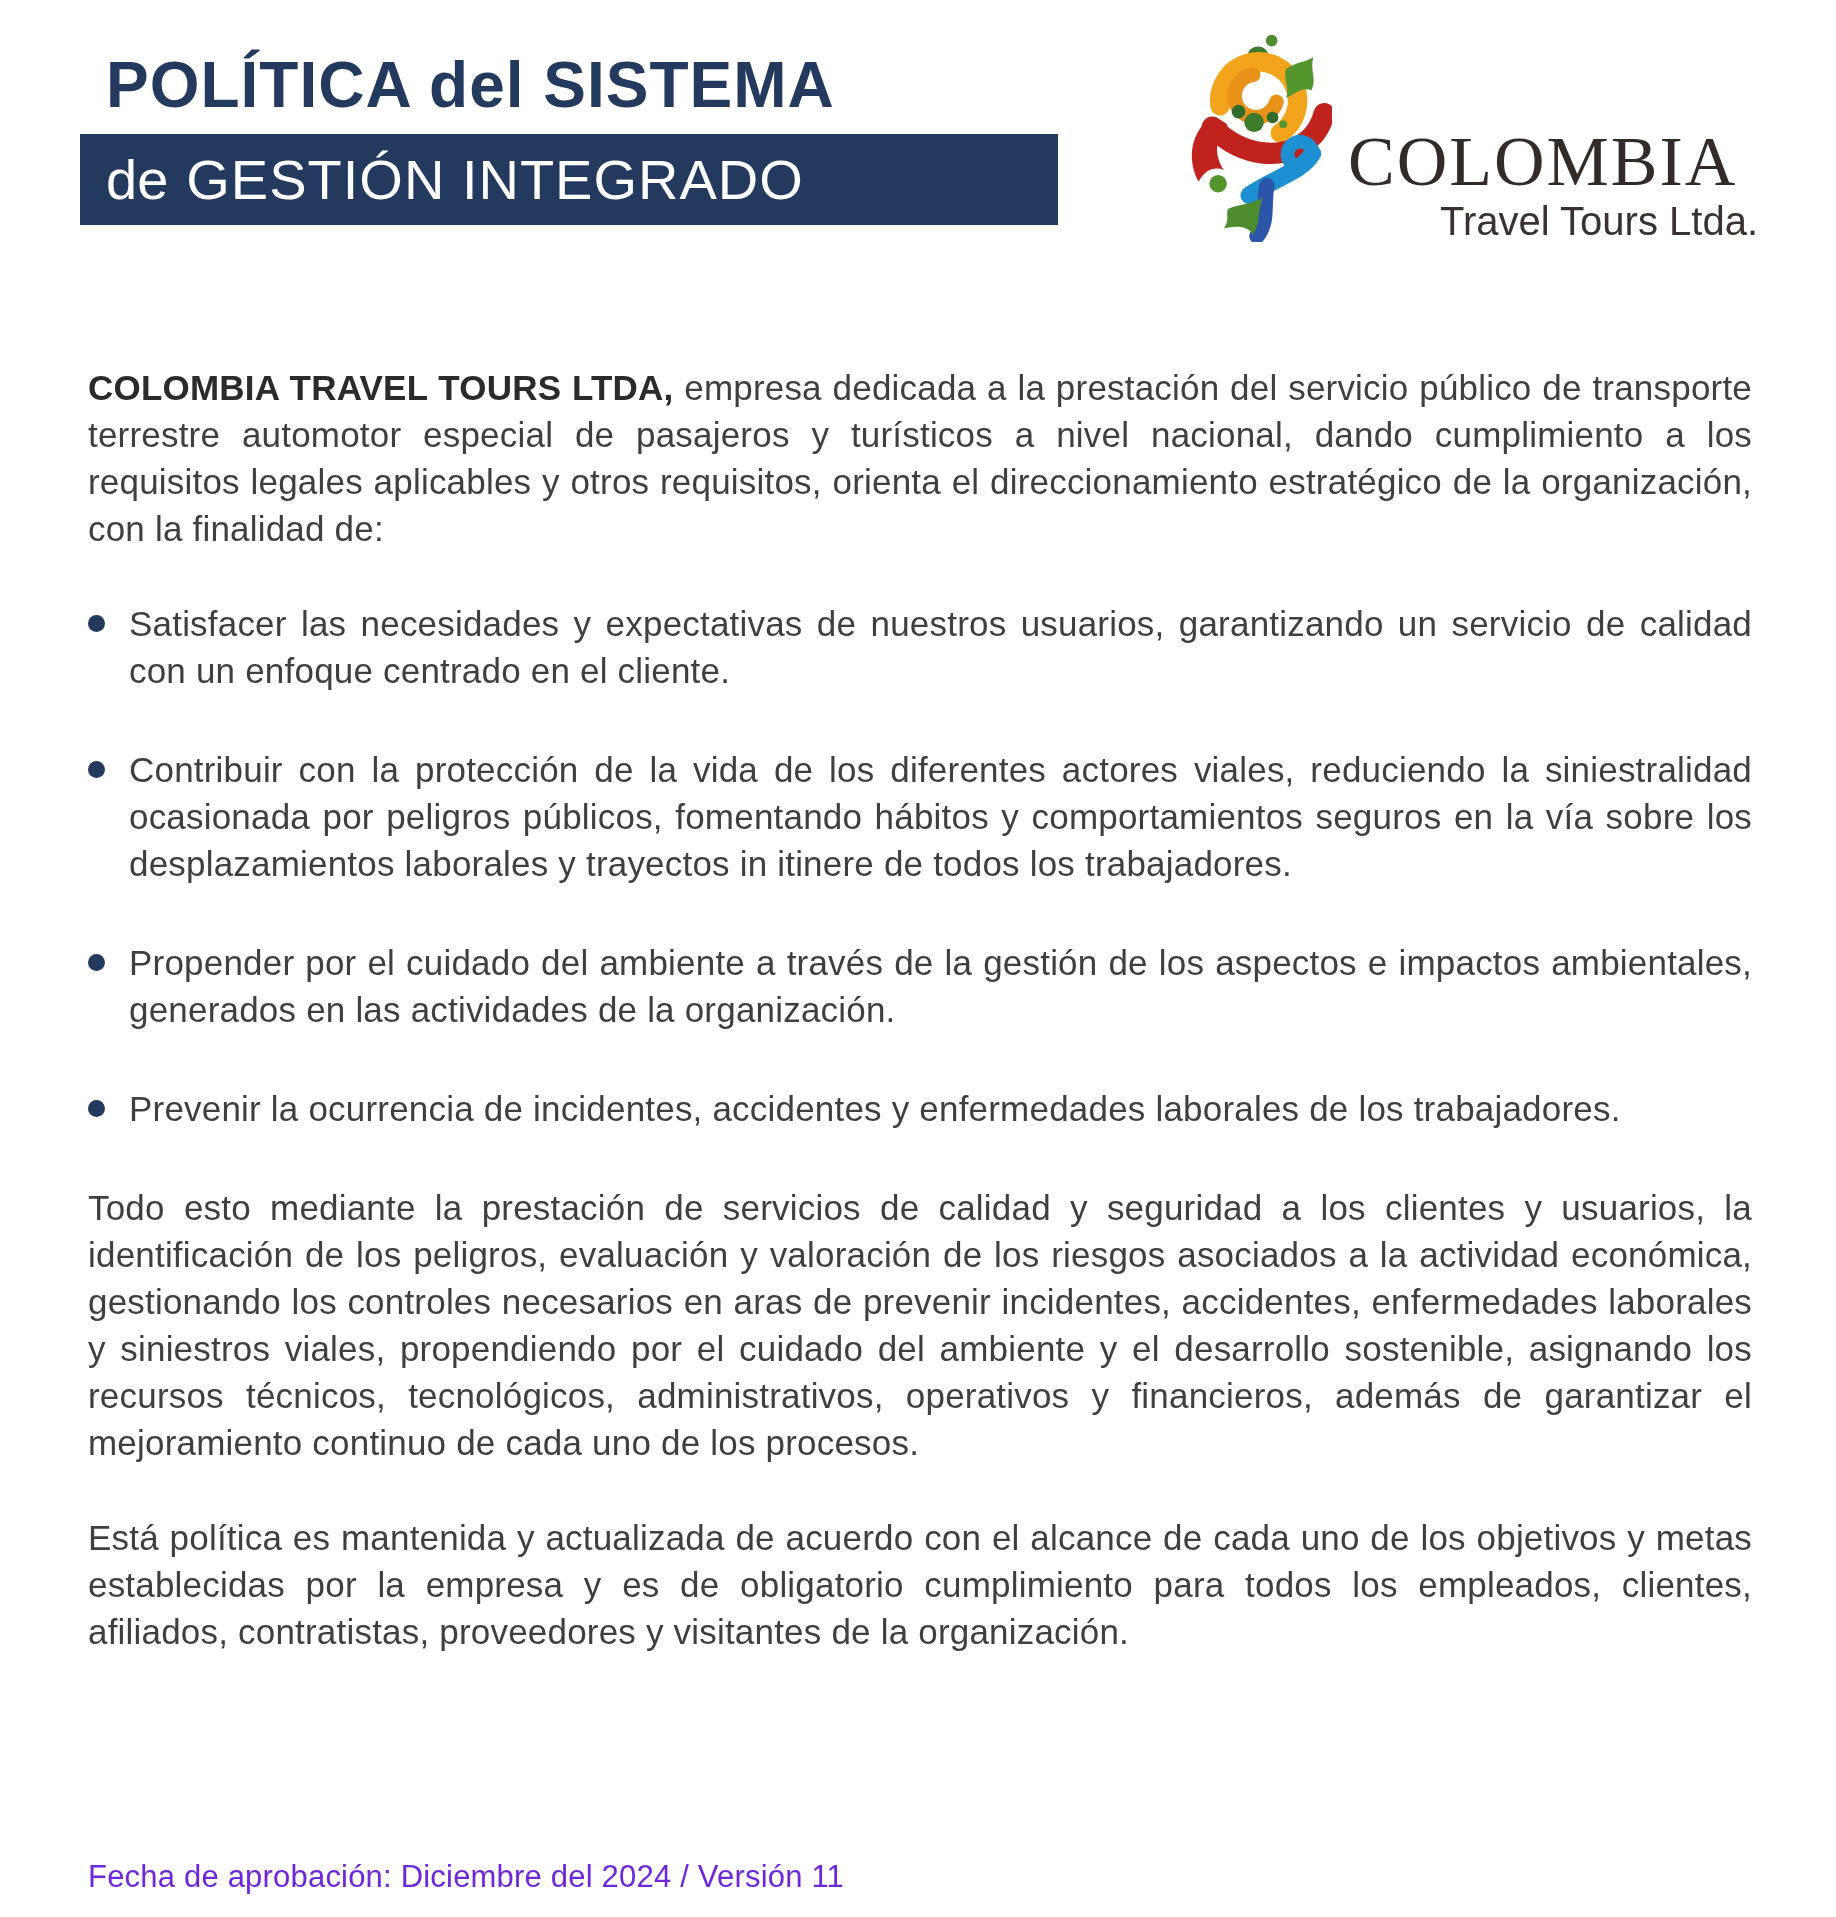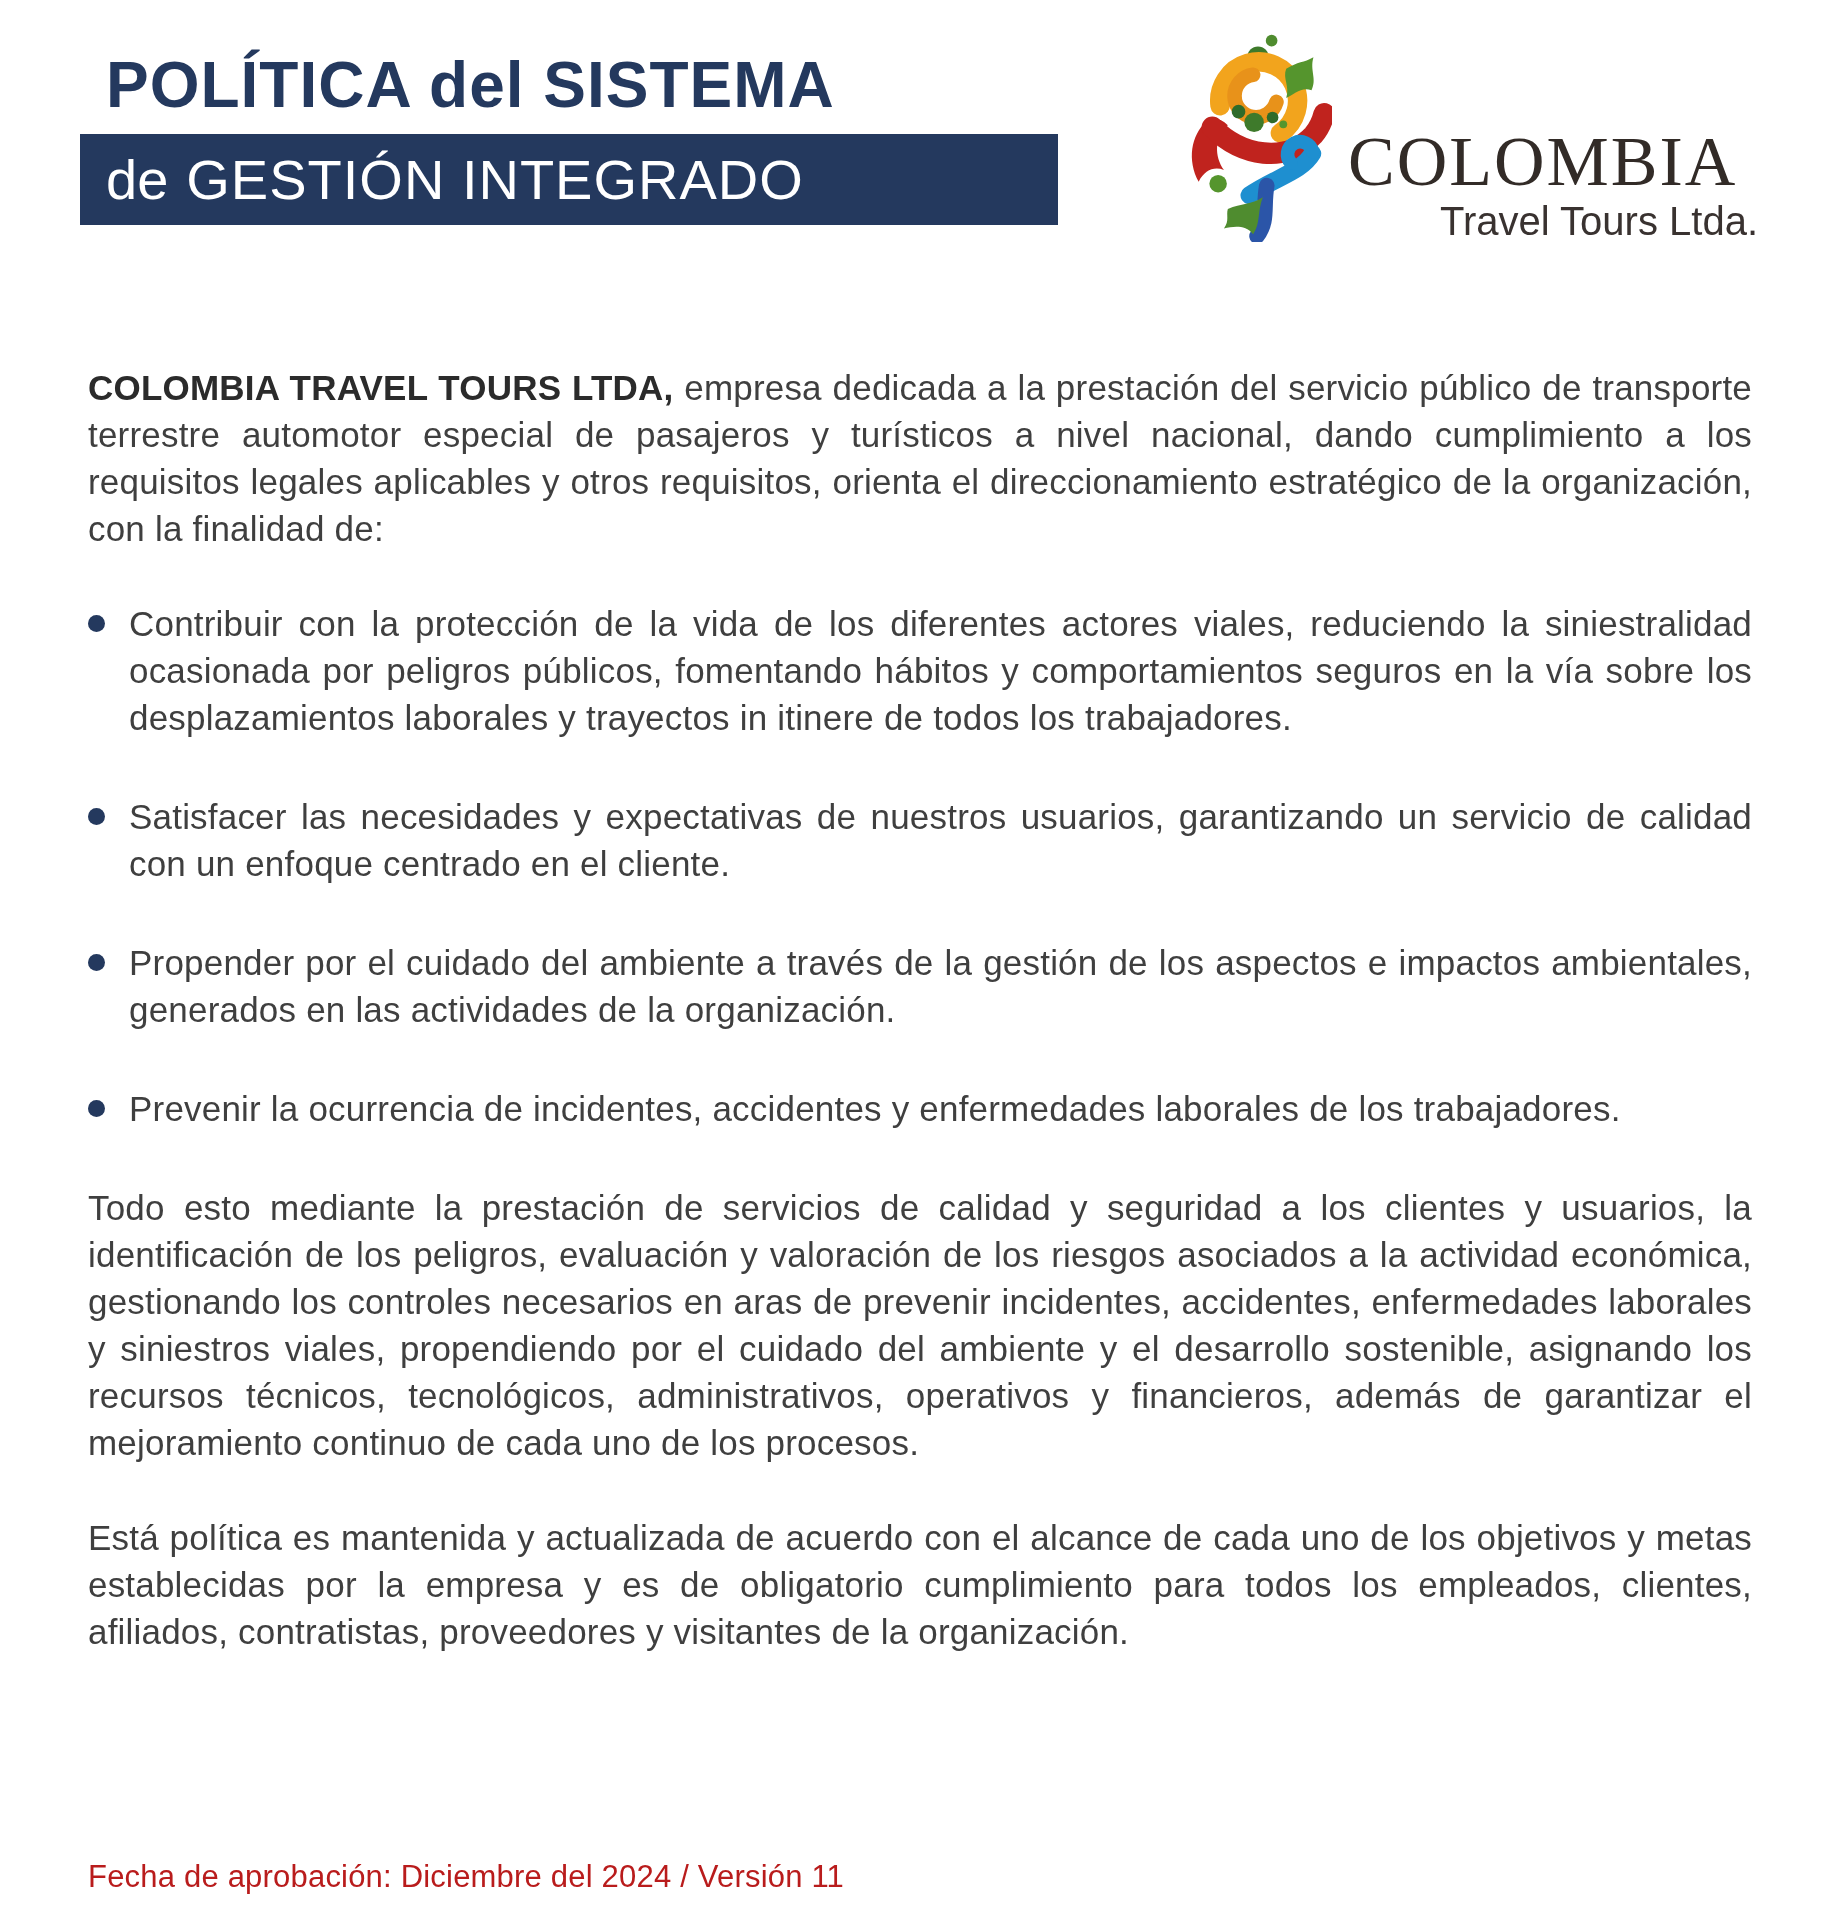--- a/index.html
+++ b/index.html
@@ -127,21 +127,21 @@
     flex: 1;
     text-align: justify;
   }
 
   
   .footer {
     position: absolute;
     left: 88px;
     bottom: 22px;
     font-size: 31px;
-    color: #b91c1c;
+    color: #6d28d9;
     letter-spacing: 0.2px;
   }
 </style>
 </head>
 <body>
 
 <div class="page">
 
   <header class="header">
     <div class="title-block">
@@ -186,25 +186,25 @@
       </div>
     </div>
   </header>
 
   <main>
     <p class="para intro"><strong>COLOMBIA TRAVEL TOURS LTDA,</strong><span> empresa dedicada a la prestación del servicio público de transporte terrestre automotor especial de pasajeros y turísticos a nivel nacional, dando cumplimiento a los requisitos legales aplicables y otros requisitos, orienta el direccionamiento estratégico de la organización, con la finalidad de:</span></p>
 
     <ul class="bullets">
       <li class="bullet-item">
         <span class="dot"></span>
+        <span class="text">Satisfacer las necesidades y expectativas de nuestros usuarios, garantizando un servicio de calidad con un enfoque centrado en el cliente.</span>
+      </li>
+      <li class="bullet-item">
+        <span class="dot"></span>
         <span class="text">Contribuir con la protección de la vida de los diferentes actores viales, reduciendo la siniestralidad ocasionada por peligros públicos, fomentando hábitos y comportamientos seguros en la vía sobre los desplazamientos laborales y trayectos in itinere de todos los trabajadores.</span>
-      </li>
-      <li class="bullet-item">
-        <span class="dot"></span>
-        <span class="text">Satisfacer las necesidades y expectativas de nuestros usuarios, garantizando un servicio de calidad con un enfoque centrado en el cliente.</span>
       </li>
       <li class="bullet-item">
         <span class="dot"></span>
         <span class="text">Propender por el cuidado del ambiente a través de la gestión de los aspectos e impactos ambientales, generados en las actividades de la organización.</span>
       </li>
       <li class="bullet-item">
         <span class="dot"></span>
         <span class="text">Prevenir la ocurrencia de incidentes, accidentes y enfermedades laborales de los trabajadores.</span>
       </li>
     </ul>

